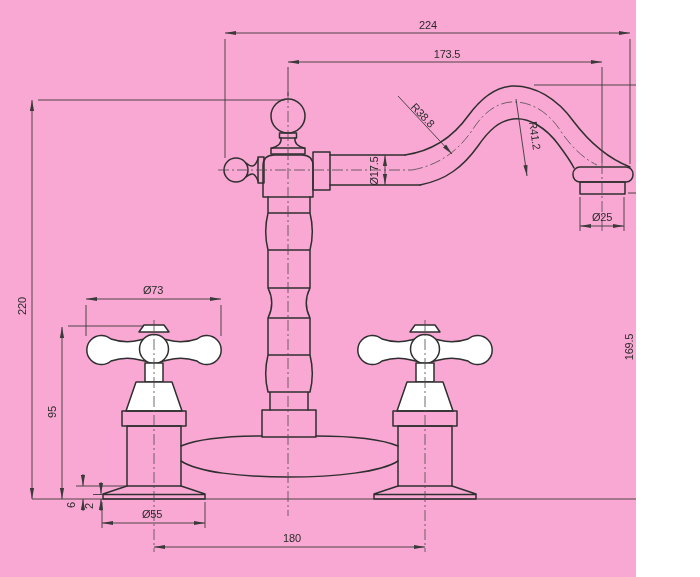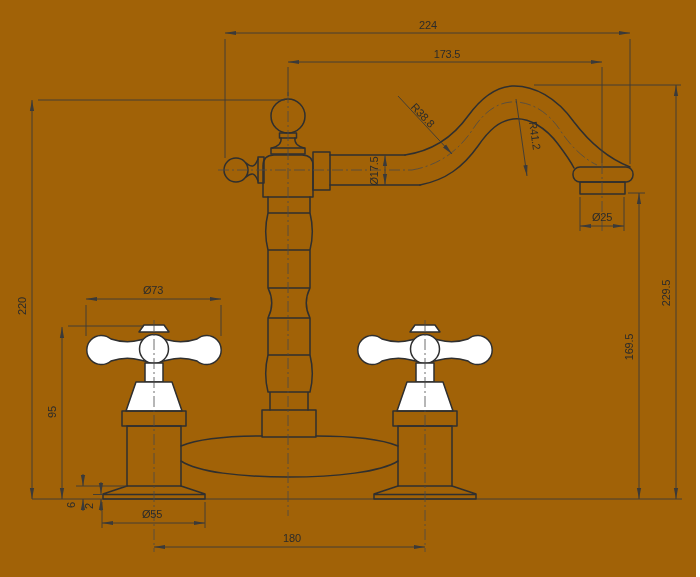--- a/index.html
+++ b/index.html
@@ -1,16 +1,16 @@
 <!DOCTYPE html>
 <html><head>
 <meta charset="utf-8">
 <style>
   html,body{margin:0;padding:0;background:#ffffff;}
-  .stage{width:696px;height:577px;background:#a16207;position:relative;overflow:hidden;}
+  .stage{width:636px;height:577px;background:#f9a8d4;position:relative;overflow:hidden;}
   svg{display:block;}
   text{font-family:"Liberation Sans","DejaVu Sans",sans-serif;font-size:11px;fill:#2b2b2b;letter-spacing:-0.2px;}
   .outline{stroke:#2f2f2f;stroke-width:1.5;fill:none;stroke-linejoin:round;stroke-linecap:round;}
   .outline-fill{stroke:#2f2f2f;stroke-width:1.5;fill:#ffffff;stroke-linejoin:round;}
   .thin{stroke:#3a3a3a;stroke-width:0.9;fill:none;}
   .cl{stroke:#4a4a4a;stroke-width:0.8;fill:none;stroke-dasharray:11 3 2 3;}
 </style>
 </head>
 <body>
 

